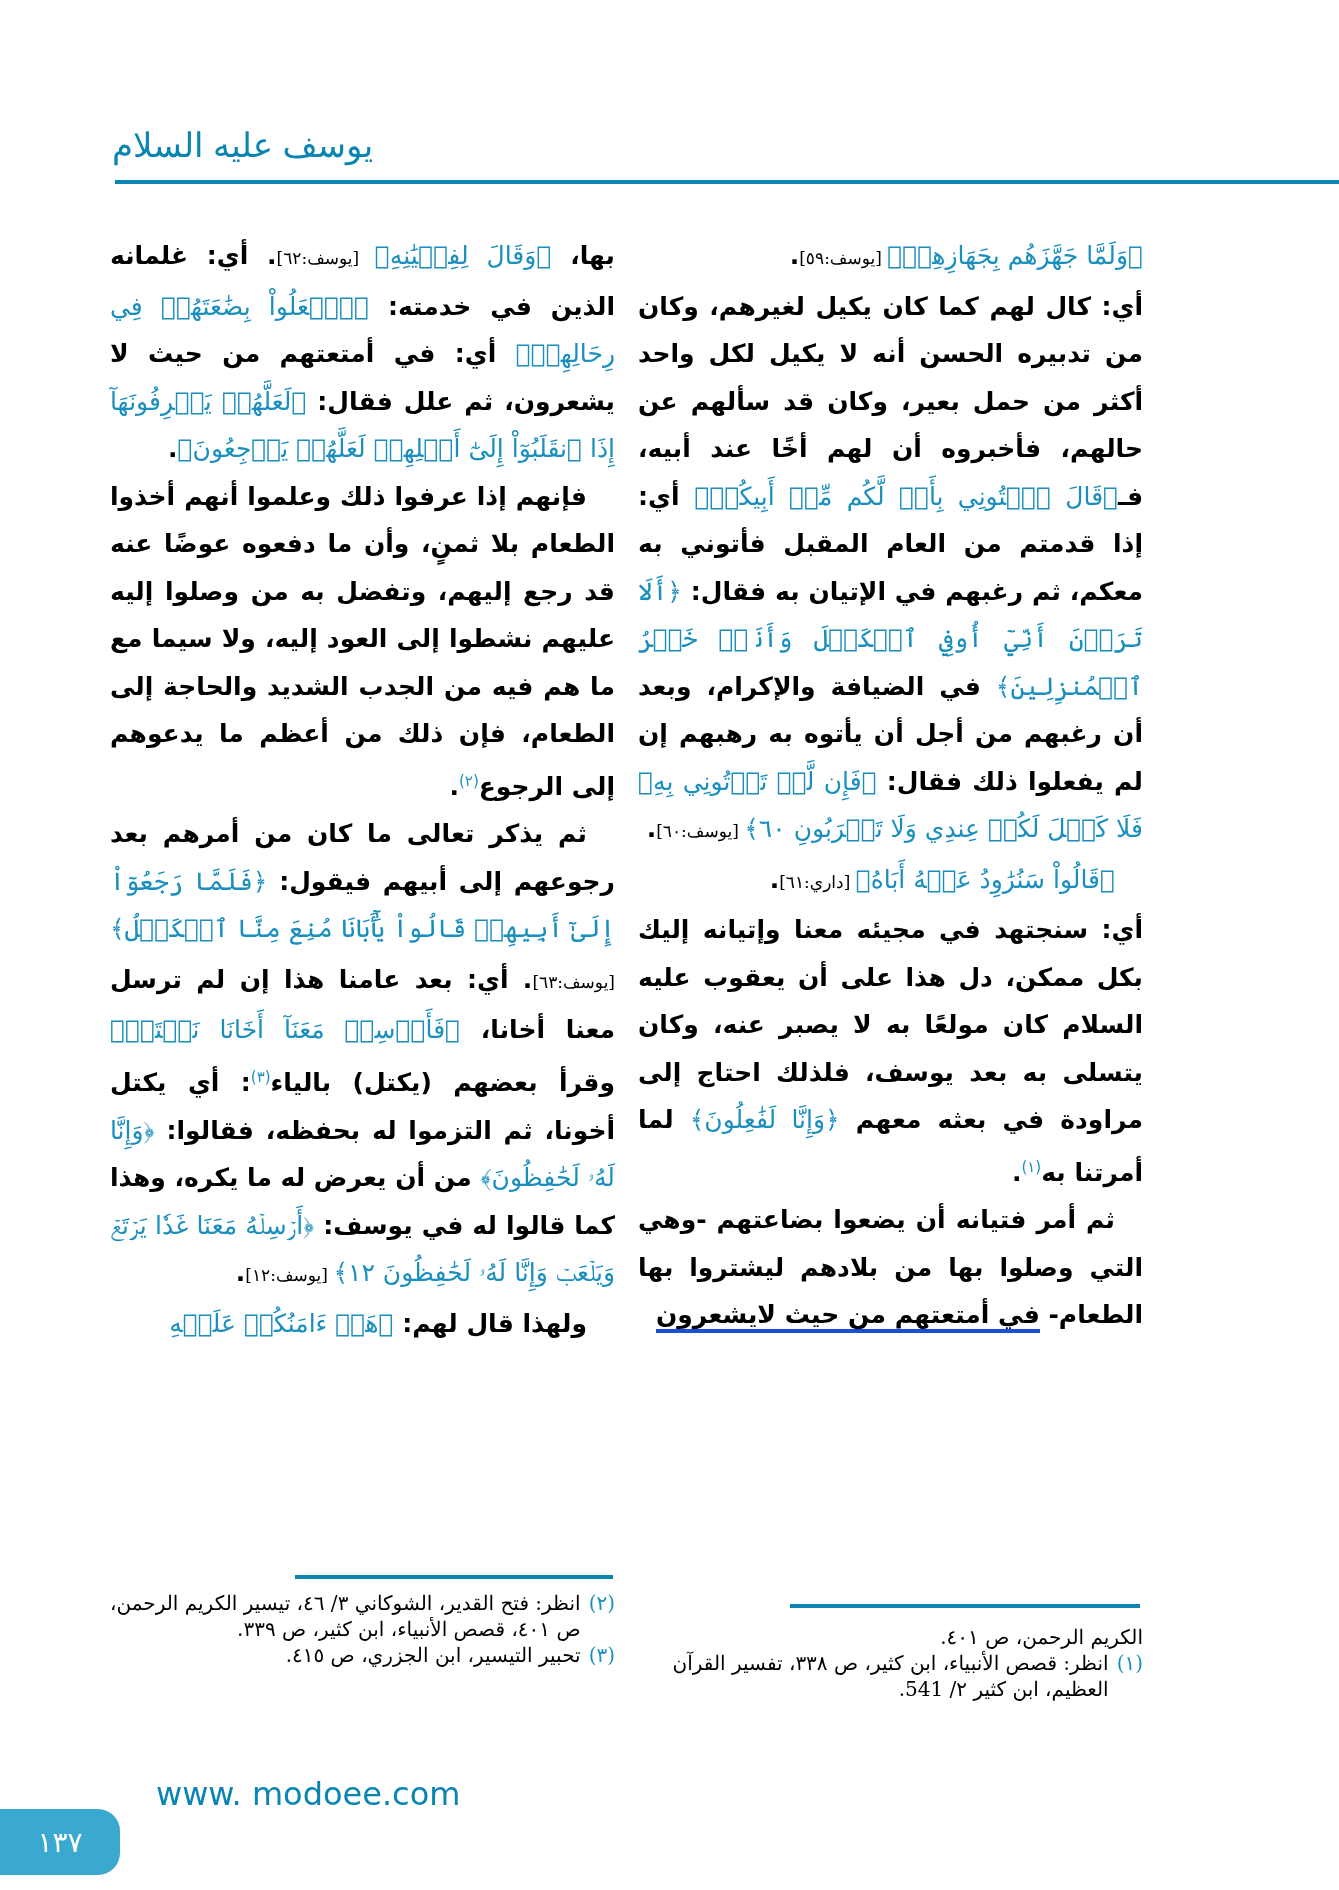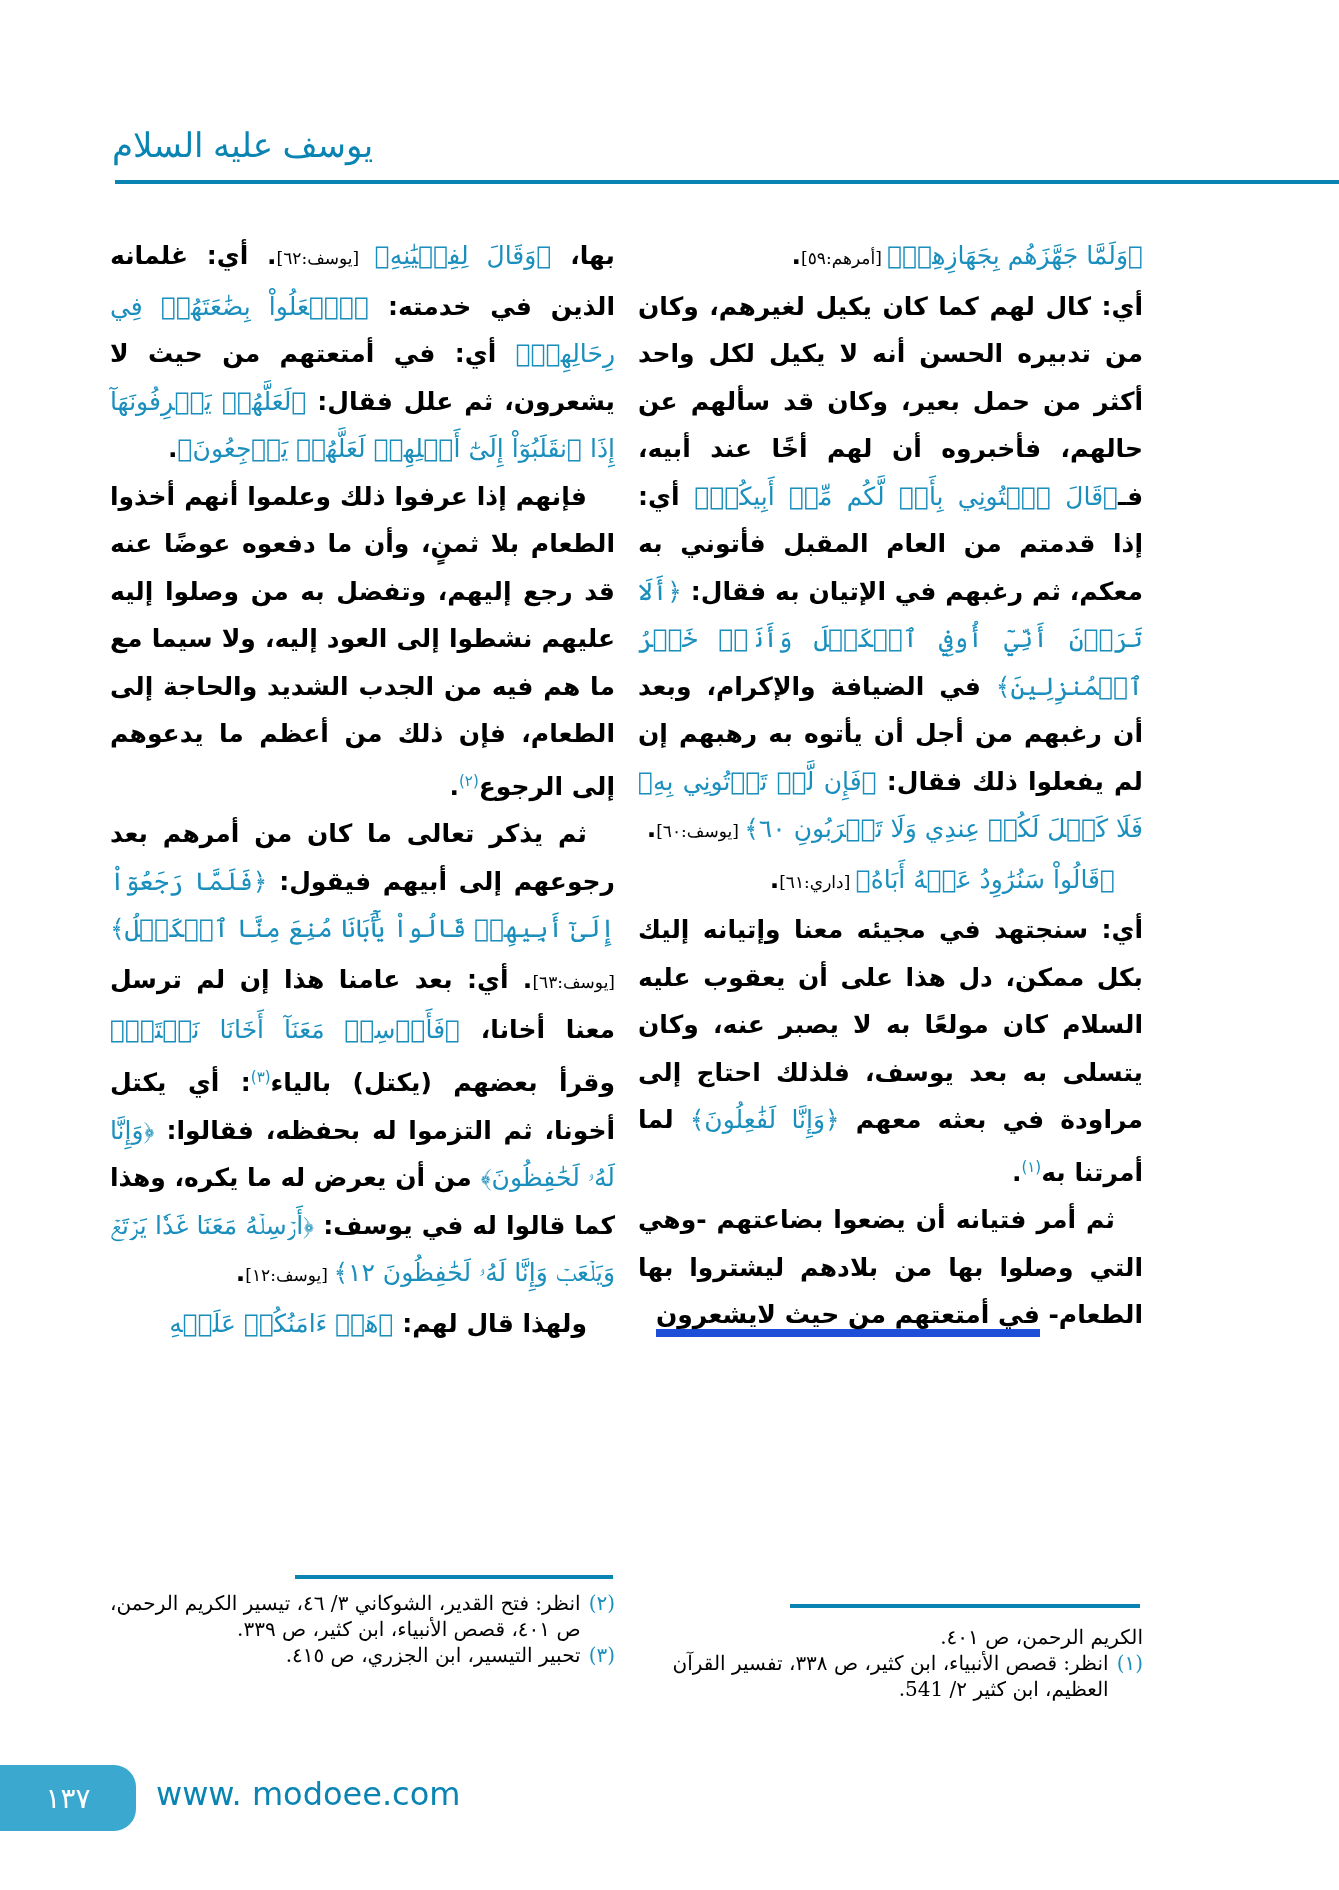--- a/index.html
+++ b/index.html
@@ -10,40 +10,40 @@
   .header-rule { position: absolute; left: 115px; right: 0; top: 180px; height: 4px; background: #0a84b2; }
   .col { position: absolute; top: 232px; width: 505px; direction: rtl; text-align: justify;
          font-size: 25px; line-height: 47.5px; font-weight: bold; font-family: "DejaVu Sans", sans-serif; }
   .col-right { left: 638px; }
   .col-left { left: 110px; }
   .p { margin: 0; text-align-last: right; }
   .p.indent { text-indent: 28px; }
   .ayah { color: #1a8fbd; font-weight: normal; font-family: "DejaVu Serif", serif; }
   .ref { font-size: 17px; font-weight: normal; font-family: "DejaVu Serif", serif; }
   .fnref { color: #1a8fbd; font-size: 15px; vertical-align: super; font-weight: normal; }
-  .underlined { border-bottom: 8px solid #1d4ed8; }
+  .underlined { border-bottom: 4px solid #1d4ed8; }
   .fn-area { position: absolute; width: 505px; direction: rtl; font-size: 20px; line-height: 26px;
              font-family: "DejaVu Serif", serif; }
   .fn-rule { position: absolute; height: 4px; background: #0a84b2; }
   .fn-item { display: flex; gap: 8px; }
   .fn-num { color: #1a8fbd; white-space: nowrap; }
-  .page-tab { position: absolute; left: 0; top: 1765px; width: 136px; height: 66px; background: #3aa8cf;
+  .page-tab { position: absolute; left: 0; top: 1809px; width: 120px; height: 66px; background: #3aa8cf;
               border-radius: 0 22px 22px 0; color: #fff; font-size: 28px; display: flex; align-items: center;
               justify-content: center; font-family: "DejaVu Sans", sans-serif; }
   .site { position: absolute; left: 156px; top: 1775px; color: #0a84b2; font-size: 32px;
           font-family: "DejaVu Sans", sans-serif; }
 </style>
 </head>
 <body>
 
 <div class="header-title">يوسف عليه السلام</div>
 <div class="header-rule"></div>
 
 <div class="col col-right" id="col-right">
-    <p class="p"><span class="ayah">﴿وَلَمَّا جَهَّزَهُم بِجَهَازِهِمۡ﴾</span><span class="ref"> [أمرهم:٥٩]</span><span>.</span></p>
+    <p class="p"><span class="ayah">﴿وَلَمَّا جَهَّزَهُم بِجَهَازِهِمۡ﴾</span><span class="ref"> [يوسف:٥٩]</span><span>.</span></p>
     <p class="p"><span>أي: كال لهم كما كان يكيل لغيرهم، وكان من تدبيره الحسن أنه لا يكيل لكل واحد أكثر من حمل بعير، وكان قد سألهم عن حالهم، فأخبروه أن لهم أخًا عند أبيه، فـ</span><span class="ayah">﴿قَالَ ٱئۡتُونِي بِأَخٖ لَّكُم مِّنۡ أَبِيكُمۡ﴾</span><span> أي: إذا قدمتم من العام المقبل فأتوني به معكم، ثم رغبهم في الإتيان به فقال: </span><span class="ayah">﴿أَلَا تَرَوۡنَ أَنِّيٓ أُوفِي ٱلۡكَيۡلَ وَأَنَا۠ خَيۡرُ ٱلۡمُنزِلِينَ﴾</span><span> في الضيافة والإكرام، وبعد أن رغبهم من أجل أن يأتوه به رهبهم إن لم يفعلوا ذلك فقال: </span><span class="ayah">﴿فَإِن لَّمۡ تَأۡتُونِي بِهِۦ فَلَا كَيۡلَ لَكُمۡ عِندِي وَلَا تَقۡرَبُونِ ٦٠﴾</span><span class="ref"> [يوسف:٦٠]</span><span>.</span></p>
     <p class="p indent"><span class="ayah">﴿قَالُواْ سَنُرَٰوِدُ عَنۡهُ أَبَاهُ﴾</span><span class="ref"> [داري:٦١]</span><span>.</span></p>
     <p class="p"><span>أي: سنجتهد في مجيئه معنا وإتيانه إليك بكل ممكن، دل هذا على أن يعقوب عليه السلام كان مولعًا به لا يصبر عنه، وكان يتسلى به بعد يوسف، فلذلك احتاج إلى مراودة في بعثه معهم </span><span class="ayah">﴿وَإِنَّا لَفَٰعِلُونَ﴾</span><span> لما أمرتنا به</span><span class="fnref">(١)</span><span>.</span></p>
     <p class="p indent"><span>ثم أمر فتيانه أن يضعوا بضاعتهم -وهي التي وصلوا بها من بلادهم ليشتروا بها الطعام- </span><span class="underlined">في أمتعتهم من حيث لايشعرون</span></p>
   </div>
 <div class="col col-left" id="col-left">
     <p class="p"><span>بها، </span><span class="ayah">﴿وَقَالَ لِفِتۡيَٰنِهِ﴾</span><span class="ref"> [يوسف:٦٢]</span><span>. أي: غلمانه الذين في خدمته: </span><span class="ayah">﴿ٱجۡعَلُواْ بِضَٰعَتَهُمۡ فِي رِحَالِهِمۡ﴾</span><span> أي: في أمتعتهم من حيث لا يشعرون، ثم علل فقال: </span><span class="ayah">﴿لَعَلَّهُمۡ يَعۡرِفُونَهَآ إِذَا ٱنقَلَبُوٓاْ إِلَىٰٓ أَهۡلِهِمۡ لَعَلَّهُمۡ يَرۡجِعُونَ﴾</span><span>.</span></p>
     <p class="p indent"><span>فإنهم إذا عرفوا ذلك وعلموا أنهم أخذوا الطعام بلا ثمنٍ، وأن ما دفعوه عوضًا عنه قد رجع إليهم، وتفضل به من وصلوا إليه عليهم نشطوا إلى العود إليه، ولا سيما مع ما هم فيه من الجدب الشديد والحاجة إلى الطعام، فإن ذلك من أعظم ما يدعوهم إلى الرجوع</span><span class="fnref">(٢)</span><span>.</span></p>
     <p class="p indent"><span>ثم يذكر تعالى ما كان من أمرهم بعد رجوعهم إلى أبيهم فيقول: </span><span class="ayah">﴿فَلَمَّا رَجَعُوٓاْ إِلَىٰٓ أَبِيهِمۡ قَالُواْ يَٰٓأَبَانَا مُنِعَ مِنَّا ٱلۡكَيۡلُ﴾</span><span class="ref"> [يوسف:٦٣]</span><span>. أي: بعد عامنا هذا إن لم ترسل معنا أخانا، </span><span class="ayah">﴿فَأَرۡسِلۡ مَعَنَآ أَخَانَا نَكۡتَلۡ﴾</span><span> وقرأ بعضهم (يكتل) بالياء</span><span class="fnref">(٣)</span><span>: أي يكتل أخونا، ثم التزموا له بحفظه، فقالوا: </span><span class="ayah">﴿وَإِنَّا لَهُۥ لَحَٰفِظُونَ﴾</span><span> من أن يعرض له ما يكره، وهذا كما قالوا له في يوسف: </span><span class="ayah">﴿أَرۡسِلۡهُ مَعَنَا غَدٗا يَرۡتَعۡ وَيَلۡعَبۡ وَإِنَّا لَهُۥ لَحَٰفِظُونَ ١٢﴾</span><span class="ref"> [يوسف:١٢]</span><span>.</span></p>
     <p class="p indent"><span>ولهذا قال لهم: </span><span class="ayah">﴿هَلۡ ءَامَنُكُمۡ عَلَيۡهِ</span></p>

